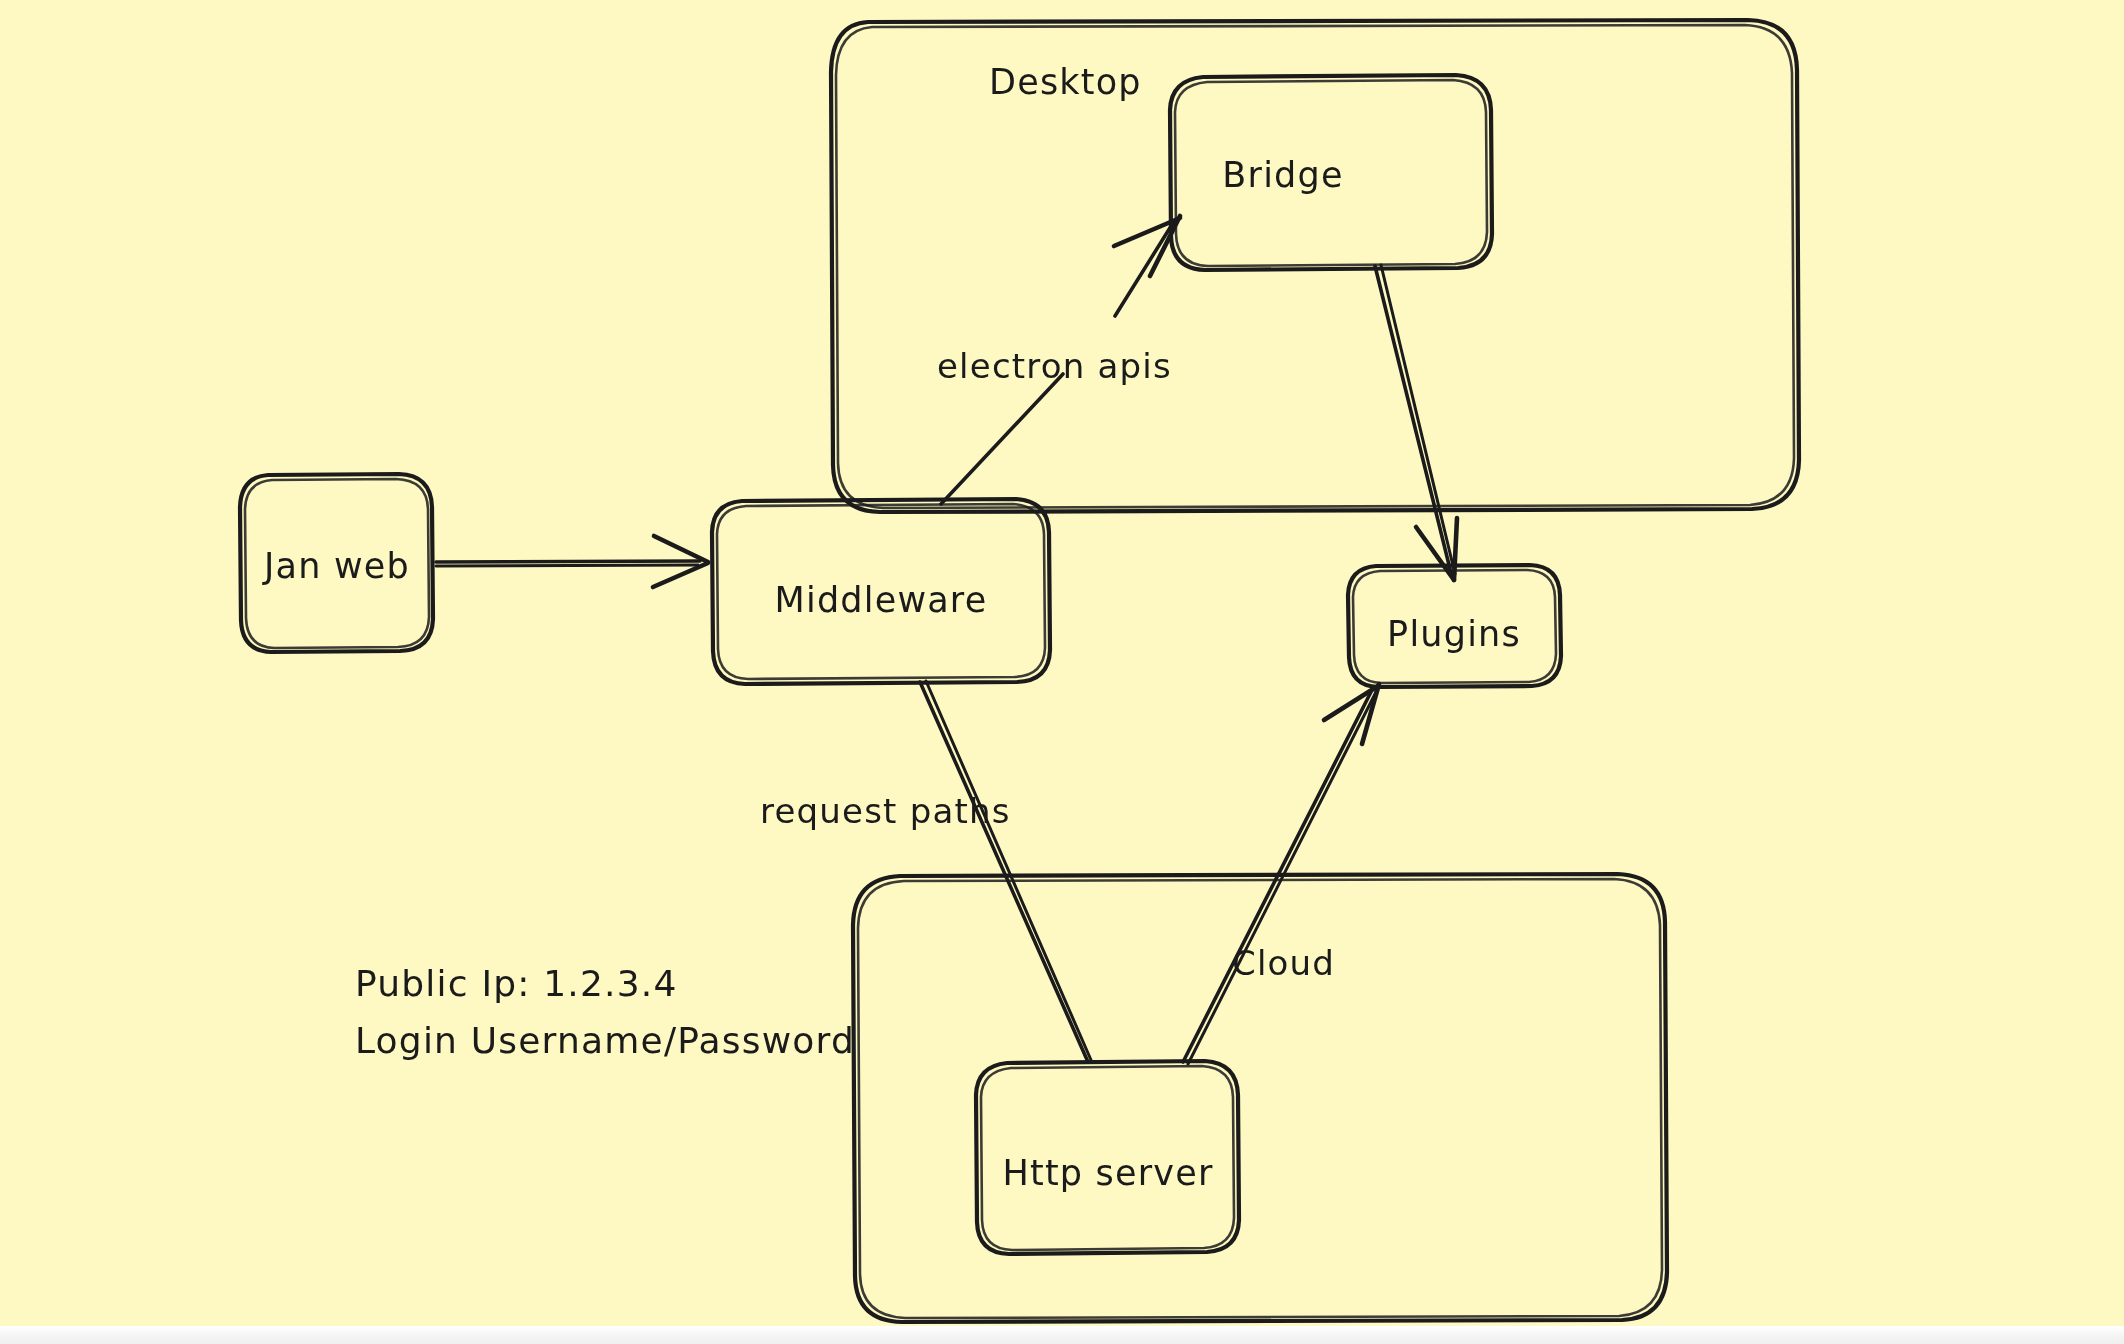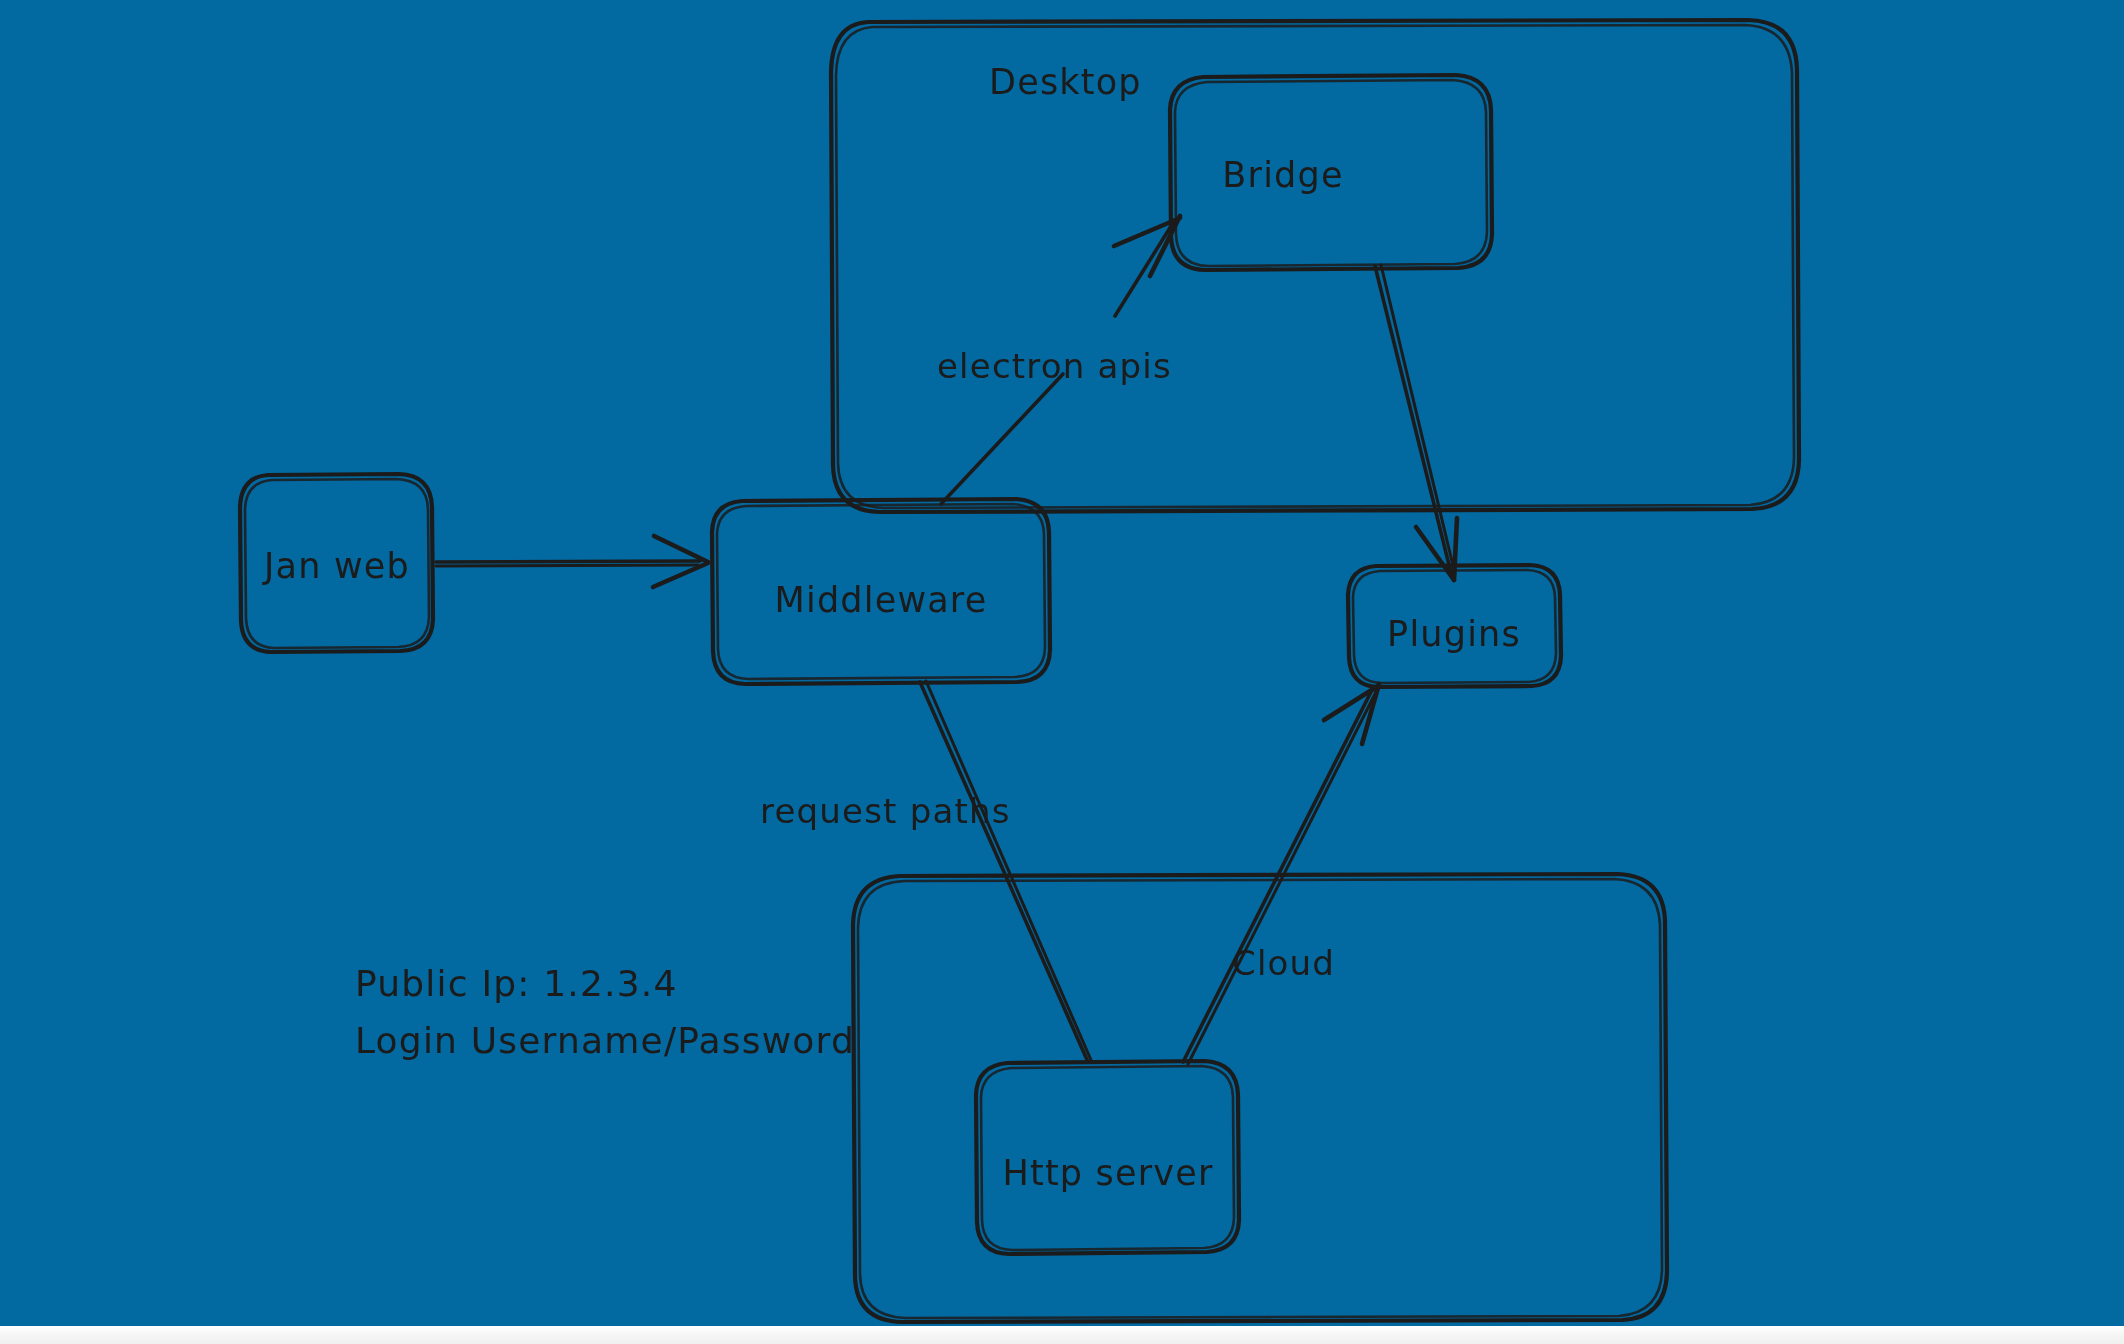--- a/index.html
+++ b/index.html
@@ -4,21 +4,21 @@
 <style>
   html, body {
     margin: 0;
     padding: 0;
     background: #ffffff;
   }
   #canvas {
     position: relative;
     width: 2124px;
     height: 1344px;
-    background: #0369a1;
+    background: #fef9c3;
     overflow: hidden;
     font-family: "DejaVu Sans", sans-serif;
   }
   #diagram-svg {
     position: absolute;
     left: 0;
     top: 0;
     width: 2124px;
     height: 1344px;
   }

